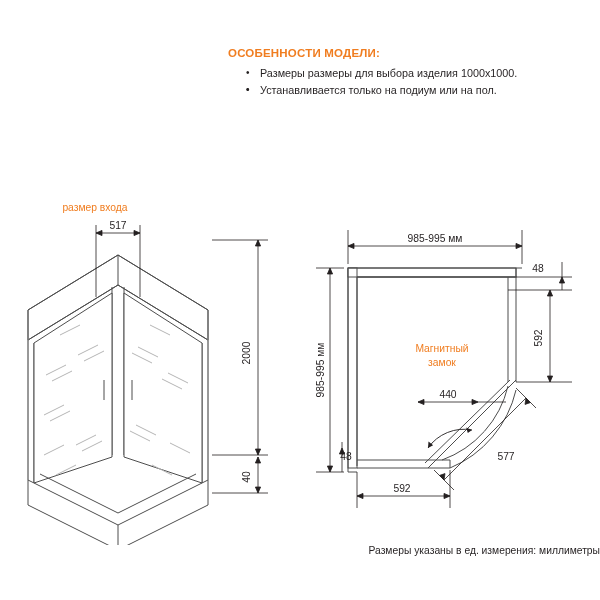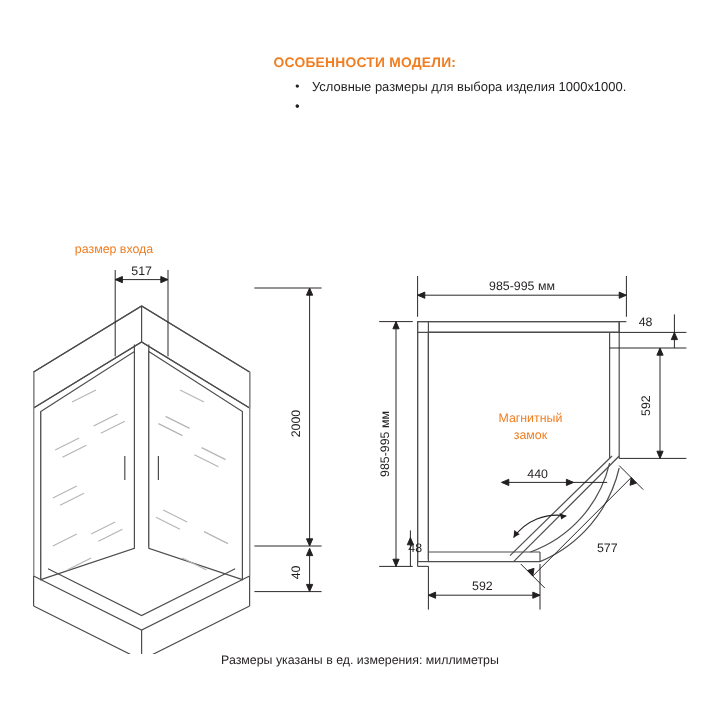--- a/index.html
+++ b/index.html
@@ -51,21 +51,21 @@
     left: 0;
     top: 0;
     font-size: 10px;
     line-height: 16.5px;
   }
   .footer-note {
     position: absolute;
     left: 0;
     top: 540px;
     width: 600px;
-    text-align: center;
+    text-align: right;
     font-size: 10.3px;
     color: #231f20;
   }
   svg { display: block; }
   .lbl {
     font-family: "Liberation Sans", sans-serif;
     font-size: 10.3px;
     fill: #231f20;
   }
   .lbl-or {
@@ -77,27 +77,28 @@
 </head>
 <body>
 
 <div id="root">
 
   <div class="features">
     <div class="features-title">ОСОБЕННОСТИ МОДЕЛИ:</div>
     <ul>
       <li>
         <span class="bullet">•</span>
-        <span>Условные размеры для выбора изделия 1000х1000.</span>
+        <span>Размеры размеры для выбора изделия 1000х1000.</span>
       </li>
       <li>
         <span class="bullet">•</span>
       </li>
       <li>
         <span class="bullet">•</span>
+        <span>Устанавливается только на подиум или на пол.</span>
       </li>
     </ul>
   </div>
 
   <svg width="300" height="420" viewBox="0 0 300 420" style="position:absolute;left:0;top:120px;">
     <g fill="none" stroke="#4d4d4d" stroke-width="1">
 
       <polygon points="28,185 118,130 208,185 208,215 118,160 28,215" fill="#ffffff" stroke="#4d4d4d"></polygon>
       <polyline points="28,185 118,130 208,185"></polyline>
       <polyline points="28,215 118,160 208,215"></polyline>

